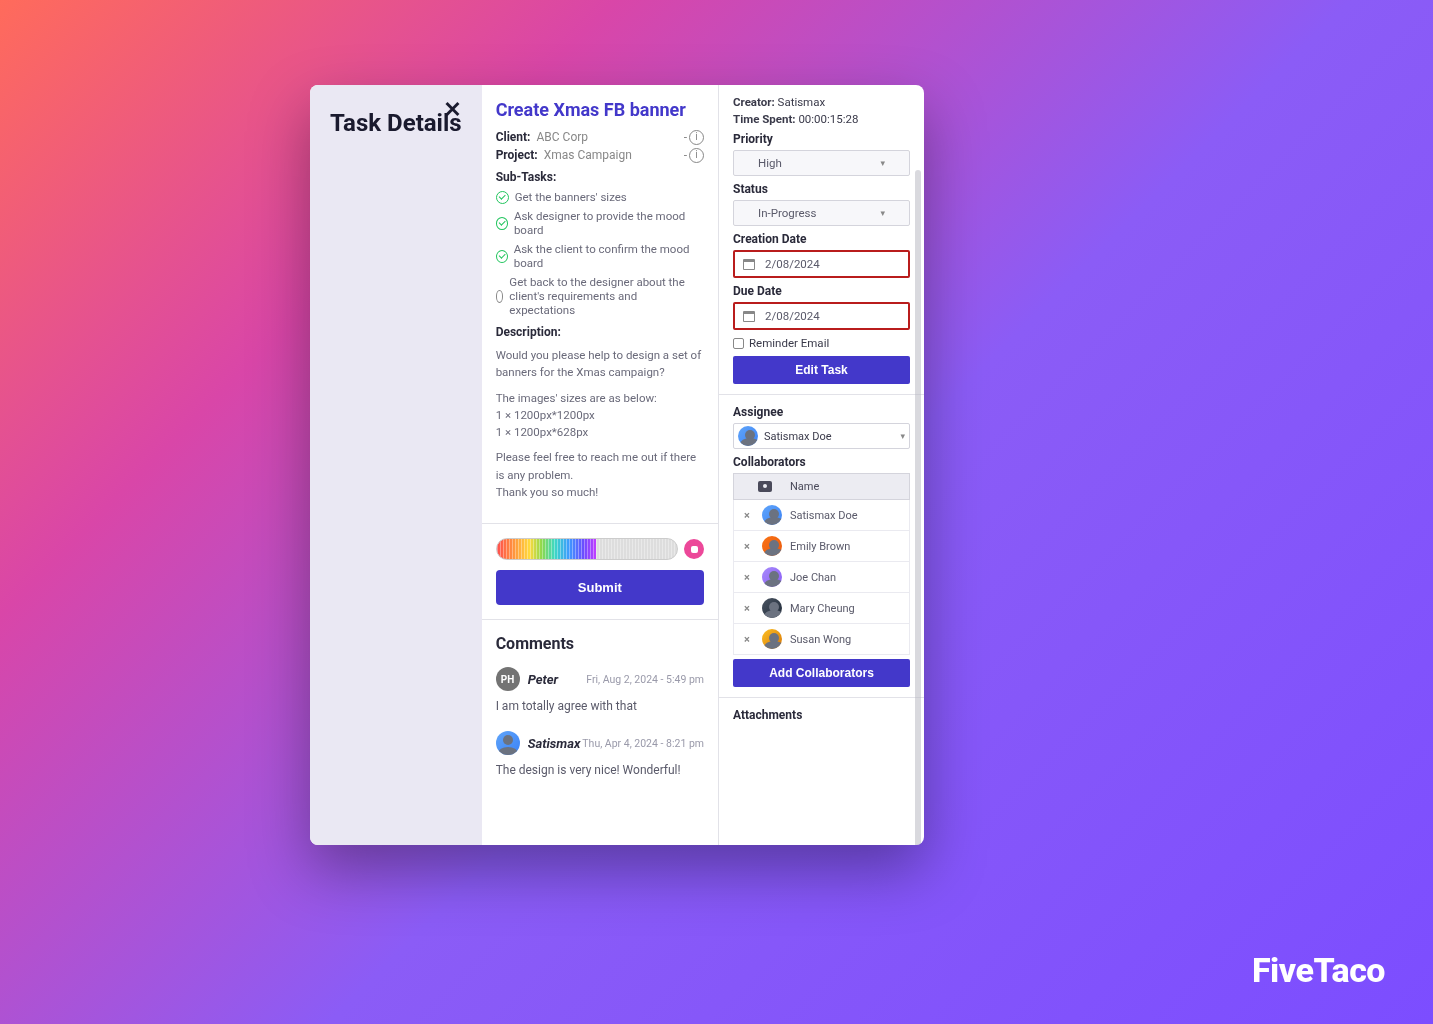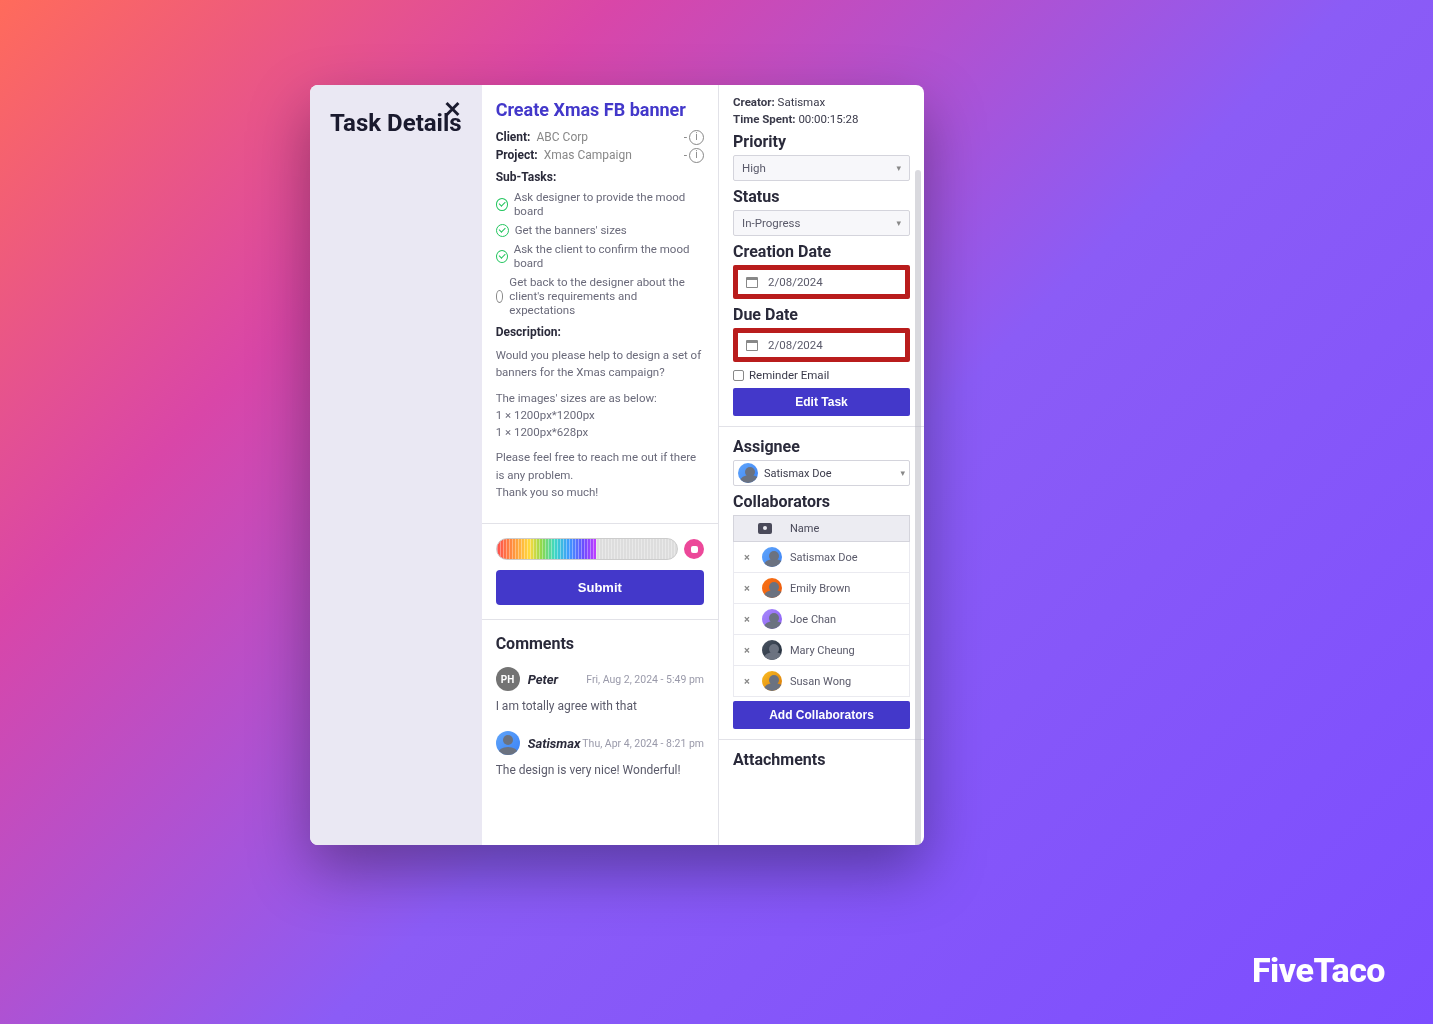--- a/index.html
+++ b/index.html
@@ -285,39 +285,39 @@
 .avatar-c3 { background: linear-gradient(135deg,#a78bfa,#8b5cf6); }
 .avatar-c4 { background: linear-gradient(135deg,#4b5563,#1f2937); }
 .avatar-c5 { background: linear-gradient(135deg,#fbbf24,#d97706); }
 .comment-name { font-weight: 700; color: #2a2a3a; font-size: 13px; font-style: italic; }
 .comment-date { font-size: 10.5px; color: #9a9aaa; }
 .comment-text { font-size: 12px; color: #5a5a6a; }
 
 .r-block { padding: 10px 14px; }
 .r-line { font-size: 11.5px; margin-bottom: 3px; color: #3a3a4a; }
 .r-line b { font-weight: 700; }
-.r-label { font-weight: 700; font-size: 16px; margin: 6px 0 4px; color: #2a2a3a; }
+.r-label { font-weight: 700; font-size: 12px; margin: 6px 0 4px; color: #2a2a3a; }
 .select {
   width: 100%;
   border: 1px solid #d4d4dc;
   background: #f7f7fa;
-  padding: 5px 8px;
+  padding: 5px 24px;
   font-size: 11.5px;
   color: #5a5a6a;
   border-radius: 2px;
   display: flex;
   justify-content: space-between;
   align-items: center;
   cursor: pointer;
   gap: 36px;
 }
 .chev { font-size: 9px; color: #888; }
 .date-input {
   width: 100%;
-  border: 5px solid #b91c1c;
+  border: 2px solid #b91c1c;
   padding: 5px 8px;
   font-size: 11.5px;
   color: #5a5a6a;
   border-radius: 2px;
   display: flex;
   align-items: center;
   gap: 10px;
   cursor: pointer;
 }
 .cal-icon {
@@ -422,25 +422,25 @@
           <span class="meta-label">Project:</span>
           <span class="meta-value">Xmas Campaign</span>
           <span class="info-icons">
             <span>-</span>
             <span class="icon-circle-o">i</span>
           </span>
         </div>
         <div class="subtasks-label">Sub-Tasks:</div>
         <div class="subtask">
           <span class="check-done"></span>
-          <span>Ask designer to provide the mood board</span>
+          <span>Get the banners' sizes</span>
         </div>
         <div class="subtask">
           <span class="check-done"></span>
-          <span>Get the banners' sizes</span>
+          <span>Ask designer to provide the mood board</span>
         </div>
         <div class="subtask">
           <span class="check-done"></span>
           <span>Ask the client to confirm the mood board</span>
         </div>
         <div class="subtask">
           <span class="check-open"></span>
           <span>Get back to the designer about the client's requirements and expectations</span>
         </div>
         <div class="desc-label">Description:</div>

